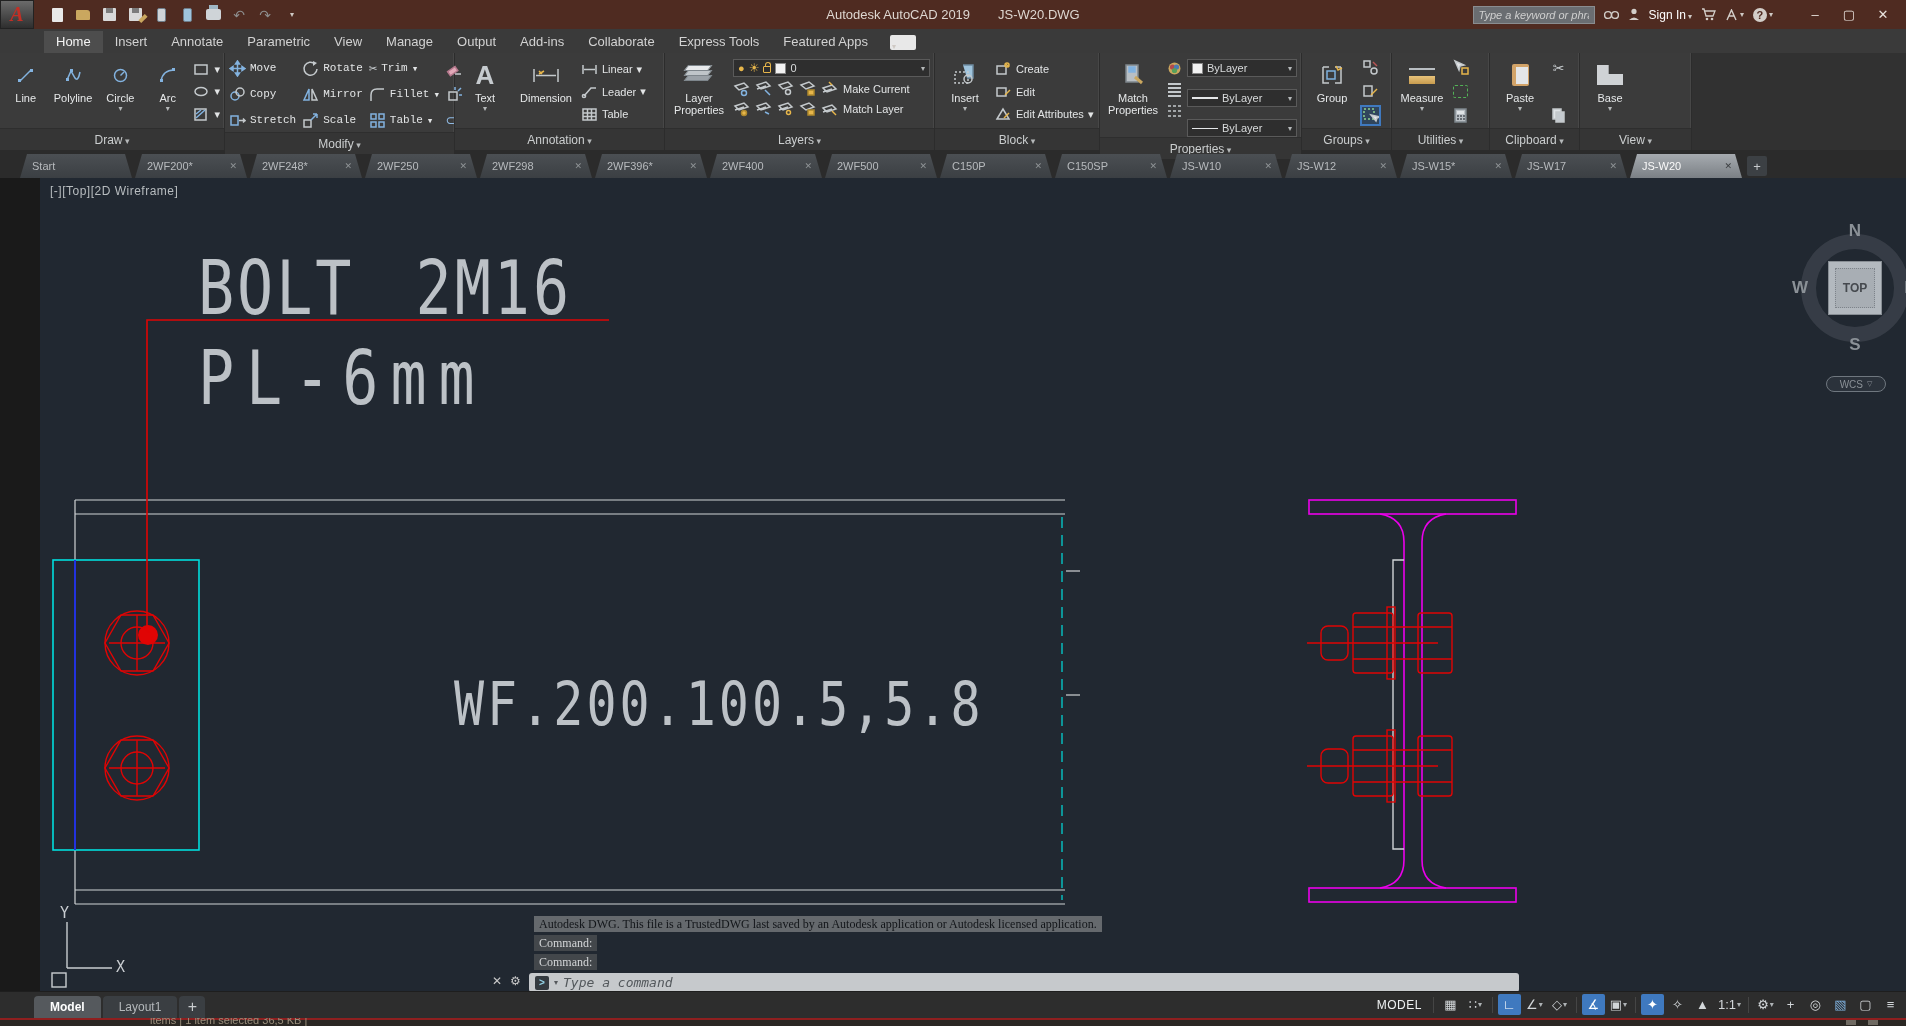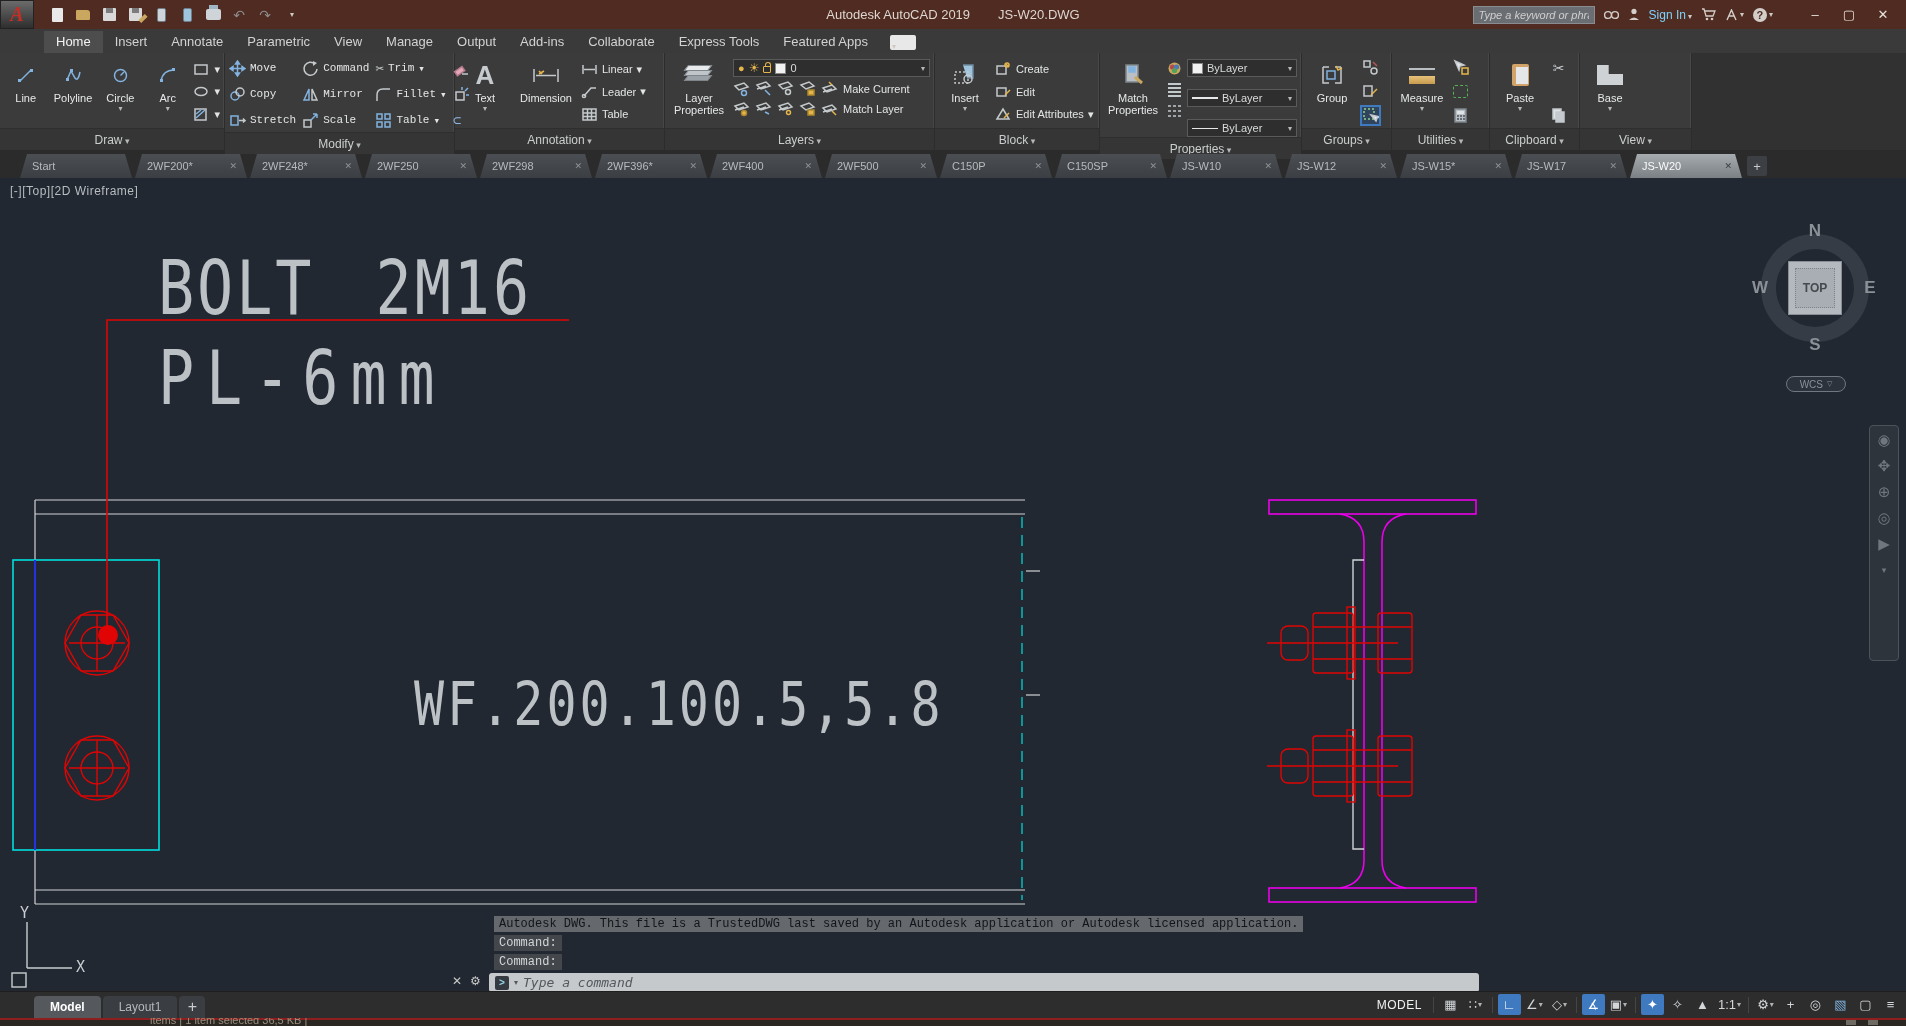--- a/index.html
+++ b/index.html
@@ -24,21 +24,21 @@
   .printeric { width:15px; height:11px; background:#cfd4d8; border-radius:2px; position:relative; }
   .printeric:after { content:""; position:absolute; left:3px; top:-4px; width:9px; height:4px; background:#9fb6c4; }
   .uglyph { font-size:14px; color:#8d8d8d; }
   .tbtitle { position:absolute; left:0; right:0; text-align:center; font-size:13px; color:#ded7d1; pointer-events:none; }
   .tbtitle span { padding:0 14px; }
   .tbright { position:absolute; right:6px; top:0; height:29px; display:flex; align-items:center; gap:9px; }
   .searchbox { width:122px; height:18px; background:#6a6d71; border:1px solid #8a8d90; color:#d7d7d7;
     font-size:11px; font-style:italic; padding:0 5px; }
   .searchbox::placeholder { color:#cfcfcf; }
   .tbico { color:#d3cec9; font-size:13px; display:inline-flex; align-items:center; }
-  .signin { font-size:12px; color:#7dd3fc; }
+  .signin { font-size:12px; color:#ffffff; }
   .winbtns { display:flex; margin-left:16px; }
   .winbtn { width:34px; height:25px; display:flex; align-items:center; justify-content:center; color:#e8e2dd; font-size:13px; }
   .caret:after { content:"▾"; font-size:8px; color:#cfc9c4; margin-left:2px; }
 
   
   .tabrow { height:24px; background:#3a3a3a; display:flex; align-items:flex-end; padding-left:44px; }
   .rtab { padding:3px 12px 4px; font-size:13px; color:#d2d2d2; cursor:default; }
   .rtab.active { background:#4d4d4d; color:#f4f4f4; }
   .ribtoggle { margin-left:10px; margin-bottom:3px; width:26px; height:15px; background:#e8e8e8; border-radius:2px; display:inline-block; }
 
@@ -83,21 +83,21 @@
   .ftab { width:112px; height:24px; margin-right:3px; background:linear-gradient(#4b4f53,#3b3f43); color:#b7babd; font-size:11px;
     display:flex; align-items:center; padding:0 8px 0 12px; clip-path:polygon(7px 0, calc(100% - 7px) 0, 100% 100%, 0 100%); }
   .ftab .tl { flex:1; overflow:hidden; white-space:nowrap; }
   .ftab .tclose { font-size:9px; color:#8f9396; padding:2px; }
   .ftab.active { background:linear-gradient(#a6abb0,#7b8085); color:#fafafa; }
   .ftab.active .tclose { color:#3c3f42; }
   .newtab { width:20px; height:20px; margin-left:2px; margin-bottom:2px; background:#3c4044; color:#c8cbce; border-radius:2px;
     display:flex; align-items:center; justify-content:center; font-size:13px; }
 
   
-  .canvas { position:relative; height:813px; background:#212831; overflow:hidden; }
+  .canvas { position:relative; height:813px; background:#212831; overflow:hidden;margin-left:40px; }
   .vplabel { position:absolute; left:10px; top:6px; font-size:12px; color:#b7bcbf; letter-spacing:.5px; }
   .cadtext { position:absolute; font-family:"DejaVu Sans Mono",monospace; color:#bcc1c6; transform:scaleY(1.25); transform-origin:top left; white-space:pre; }
   .note-bolt { left:158px; top:66px; font-size:60px; letter-spacing:3px; word-spacing:22px; }
   .note-plate { left:158px; top:156px; font-size:60px; letter-spacing:12px; }
   .note-beam { left:414px; top:492px; font-size:50px; letter-spacing:3px; transform:scaleY(1.2); }
   .ucslab { position:absolute; font-family:"DejaVu Sans Mono",monospace; color:#c9cdd1; font-size:15px; }
 
   
   .vcube { position:absolute; left:1750px; top:45px; width:130px; height:130px; }
   .vring { position:absolute; left:11px; top:11px; width:108px; height:108px; border-radius:50%; border:15px solid rgba(110,116,124,.28); }
@@ -109,21 +109,21 @@
     font-size:12px; font-weight:bold; color:#45494e; background:#a8aeb4; }
   .wcsbtn { position:absolute; left:1786px; top:198px; width:60px; height:16px; border:1px solid #6f777f; border-radius:8px;
     color:#8b9197; font-size:10px; display:flex; align-items:center; justify-content:center; gap:4px; background:rgba(60,66,74,.4); }
 
   
   .navbar { position:absolute; left:1869px; top:247px; width:30px; height:236px; background:rgba(82,88,96,.25);
     border:1px solid #4b525a; border-radius:4px; display:flex; flex-direction:column; align-items:center; padding:6px 0; gap:10px; }
   .navbar span { color:#6f767d; font-size:15px; line-height:16px; }
 
   
-  .cmdhist { position:absolute; font-family:Liberation Mono, monospace; font-size:12px; height:16px; line-height:16px; padding:0 5px; }
+  .cmdhist { position:absolute; font-family:Liberation Serif, serif; font-size:12px; height:16px; line-height:16px; padding:0 5px; }
   .hist-sel { left:494px; top:738px; background:#65696d; color:#121519; }
   .hist-n1 { left:494px; top:757px; background:#43474b; color:#d4d6d8; }
   .hist-n2 { left:494px; top:776px; background:#43474b; color:#d4d6d8; }
   .cmdbar { position:absolute; left:489px; top:795px; width:990px; height:19px; background:#c6c9cc; border-radius:3px;
     display:flex; align-items:center; gap:5px; padding:0 6px; }
   .promptbox { width:14px; height:14px; background:#343a40; color:#93d2e6; font-size:10px; font-weight:bold;
     display:flex; align-items:center; justify-content:center; border-radius:2px; }
   .cmdph { font-family:"DejaVu Sans Mono",monospace; font-style:italic; font-size:13px; color:#53585c; }
   .cmdtools { position:absolute; left:452px; top:796px; display:flex; gap:8px; color:#c9c9c9; font-size:12px; }
 
@@ -322,21 +322,21 @@
             <svg class="ric" viewBox="0 0 17 17">
               <path d="M8.5 1 v15 M1 8.5 h15 M8.5 1l-2 3h4z M8.5 16l-2-3h4z M1 8.5l3-2v4z M16 8.5l-3-2v4z"></path>
             </svg>
             <span>Move</span>
           </span>
         <span class="srow">
             <svg class="ric" viewBox="0 0 17 17">
               <path class="gy" d="M13 4 A6.5 6.5 0 1 0 15 9"></path>
               <path class="fl" d="M11 1 l4 2 -4 3 z" style="fill:#c4c9cc"></path>
             </svg>
-            <span>Command</span>
+            <span>Rotate</span>
           </span>
         <span class="srow">
             <span class="glyph gray">✂</span>
             <span>Trim</span>
             <span class="dd">▾</span>
           </span>
         <span class="srow">
             <svg class="ric" viewBox="0 0 17 17">
               <rect x="2" y="9" width="9" height="5" transform="rotate(-35 6 11)" style="fill:#e2a8b8;stroke:#b4788c"></rect>
               <line class="gy" x1="9" y1="14" x2="15" y2="14"></line>

